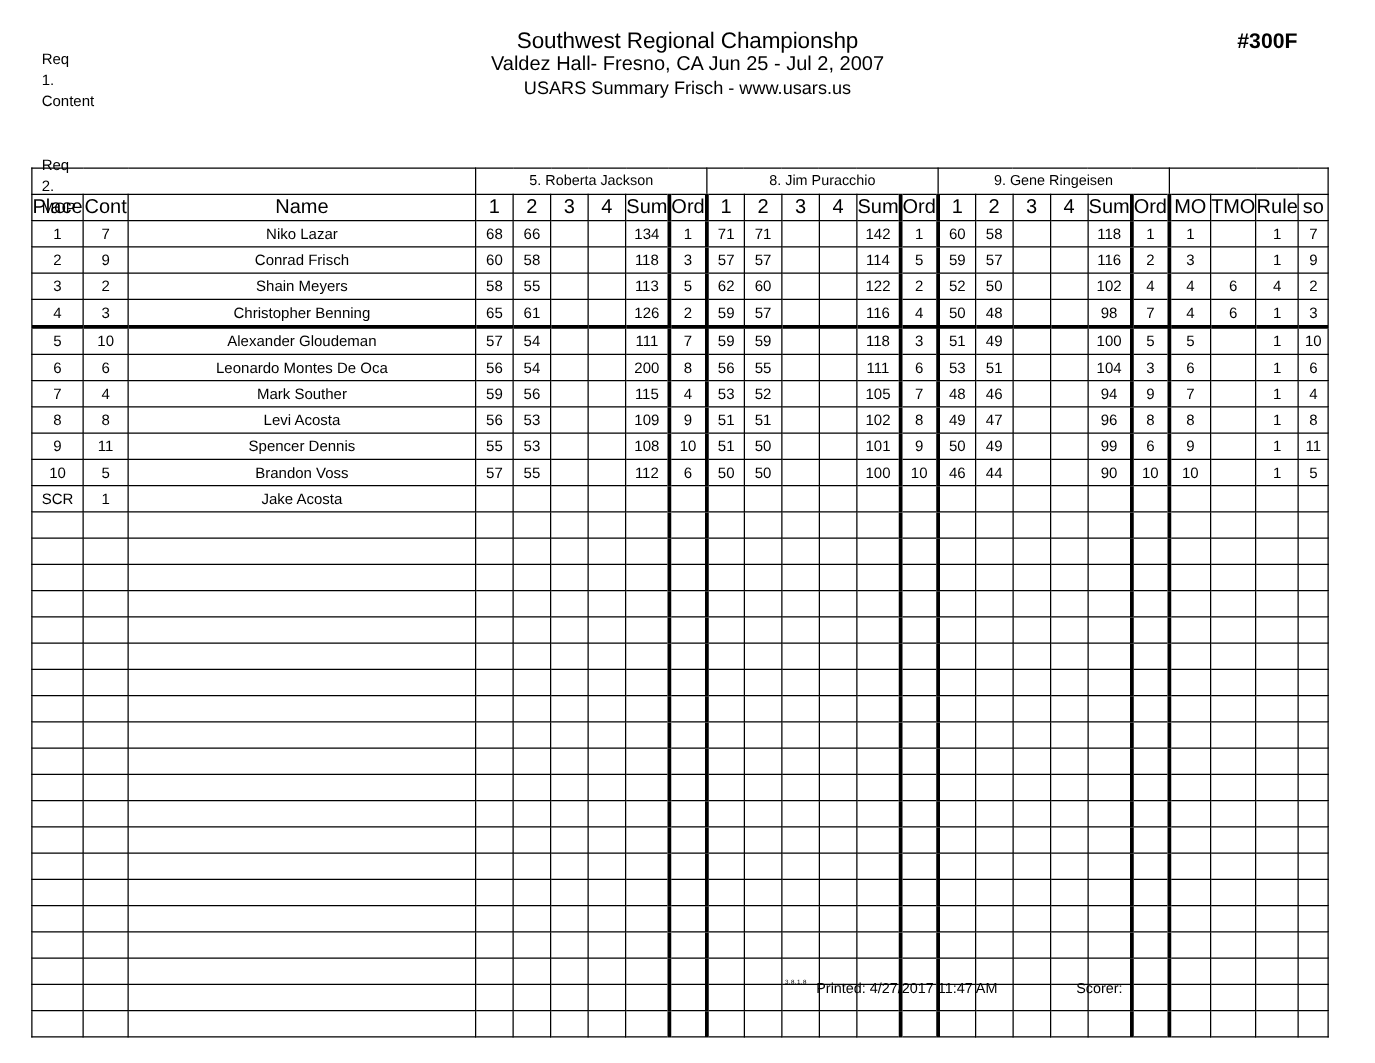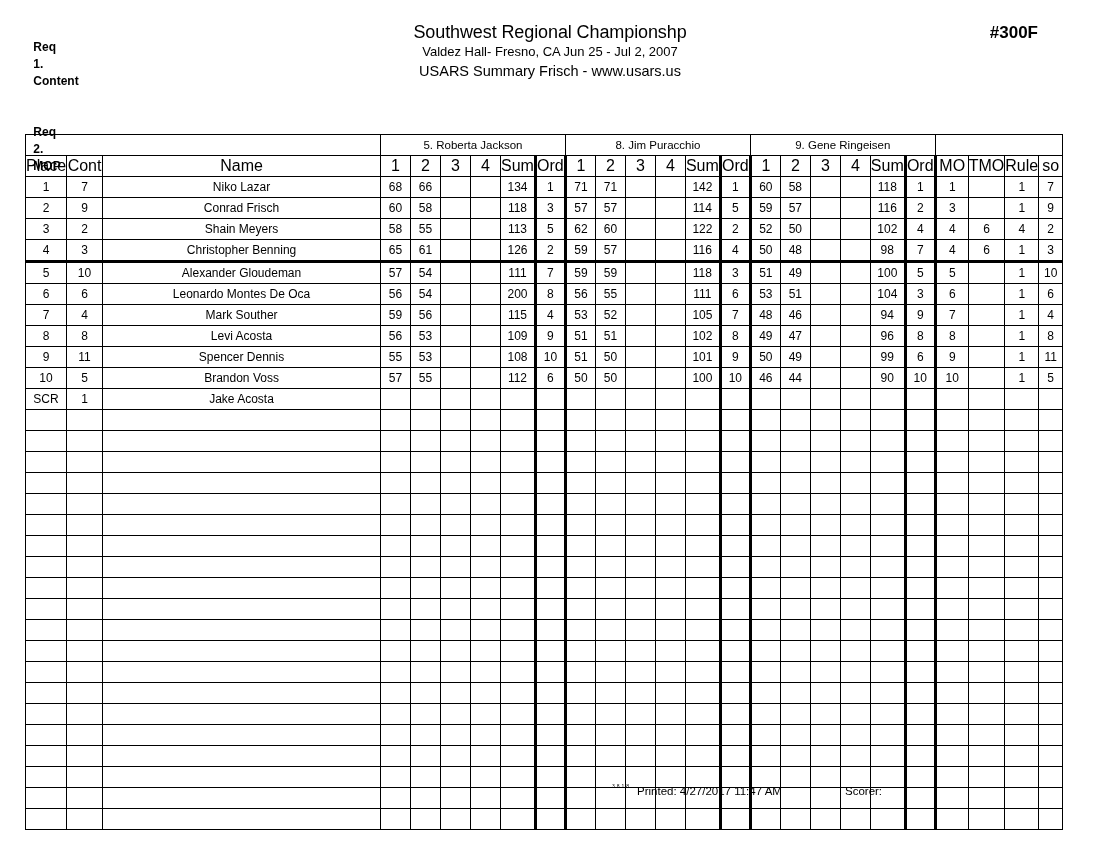--- a/index.html
+++ b/index.html
@@ -17,39 +17,38 @@
     overflow: hidden;
   }
 
   
   #req-block {
     position: absolute;
     left: 20px;
     top: 22px;
     font-size: 12px;
     line-height: 17px;
-    font-weight: bold;
   }
   .req-line { white-space: pre; }
 
   #title-block {
     position: absolute;
     left: 0;
     right: 0;
     top: 21px;
     text-align: center;
   }
   #title-main {
     font-size: 18px;
     font-weight: normal;
     letter-spacing: -0.1px;
     line-height: 22px;
   }
   #title-venue {
-    font-size: 13px;
+    font-size: 16px;
     line-height: 18px;
   }
   #title-event {
     font-size: 17px;
     font-weight: bold;
     line-height: 23px;
   }
   #title-org {
     font-size: 14.5px;
     line-height: 20px;
@@ -117,21 +116,21 @@
   tr.last-top4 td { border-bottom: 3px solid #000 !important; }
 
   tr.data td.ord { font-weight: bold; }
 
   
   #sheet { border: 1px solid #000; padding-left: 43px; }
 
   
   #footer {
     position: absolute;
-    left: 20px;
+    left: 36px;
     top: 783px;
     width: 1011px;
     height: 20px;
     font-size: 11.5px;
   }
   #printed-tiny {
     position: absolute;
     left: 592px;
     top: 0px;
     font-size: 5px;

